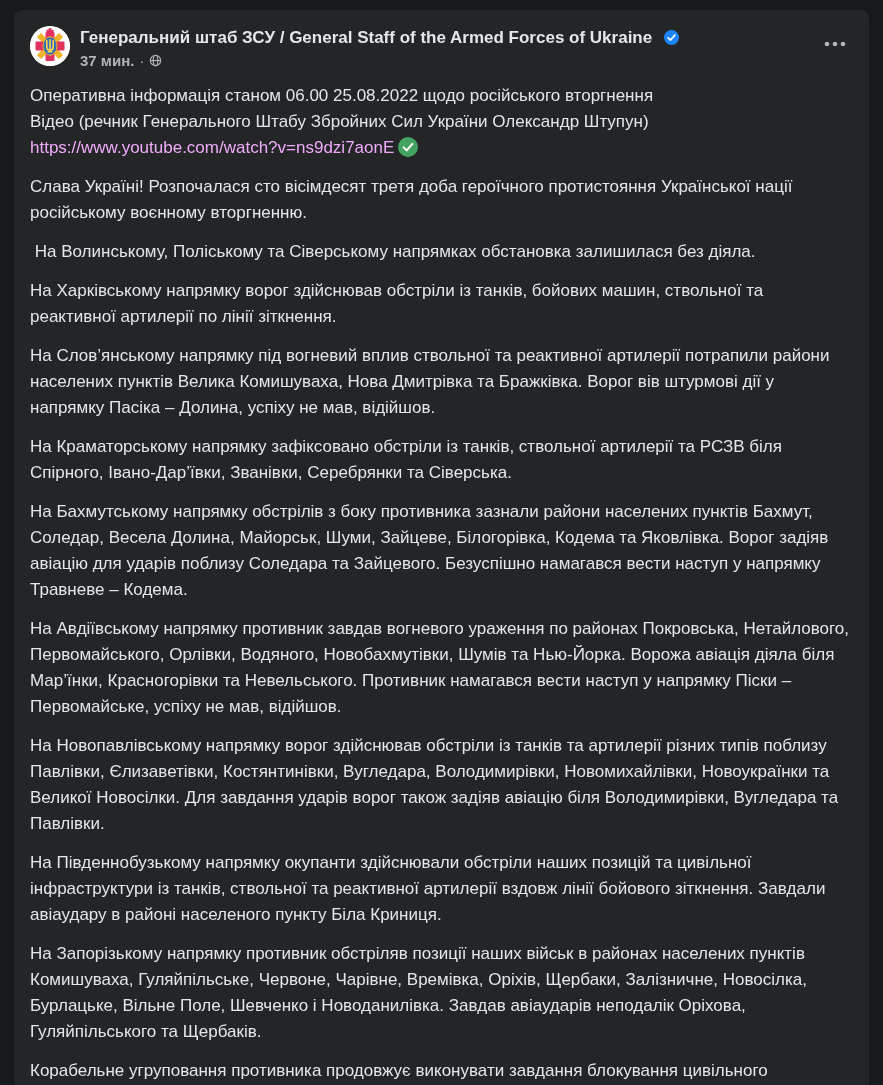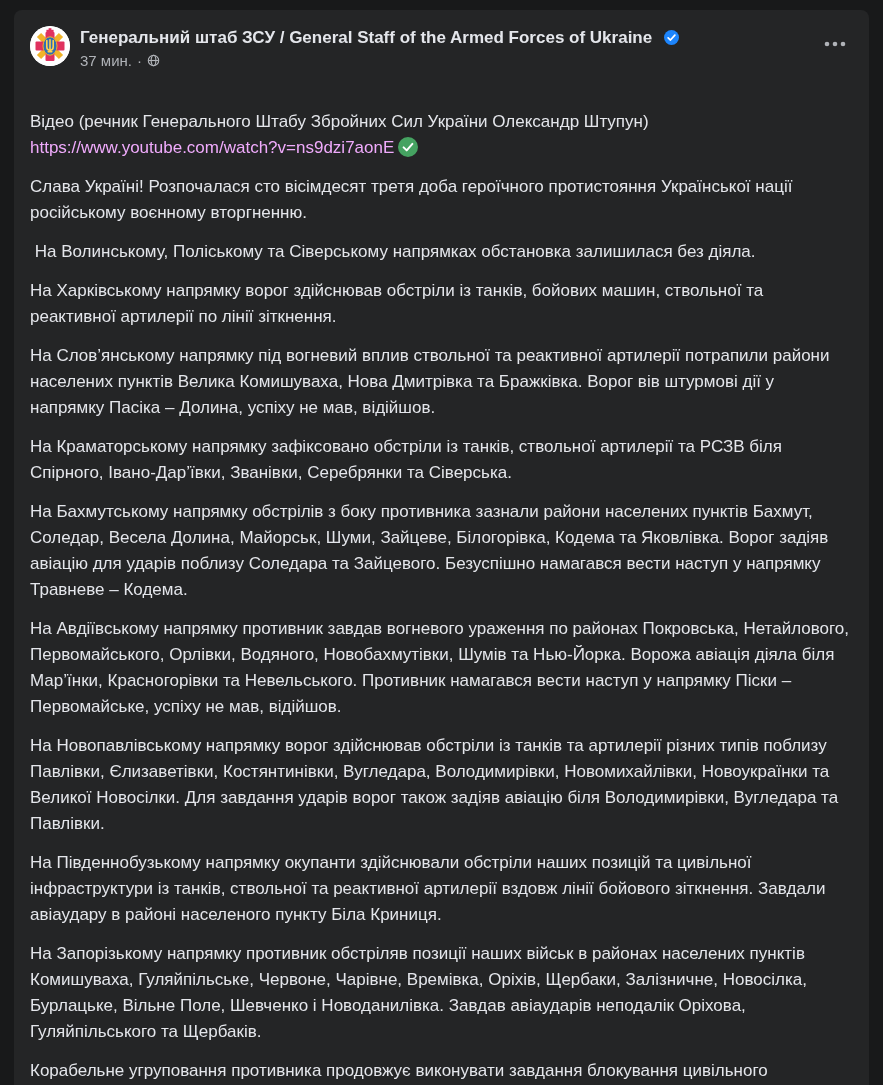--- a/index.html
+++ b/index.html
@@ -24,21 +24,21 @@
   }
   .hmeta { padding-top:1px; min-width:0; }
   .page-name {
     color:#e4e6eb; font-size:17px; font-weight:700; line-height:21px;
     display:flex; align-items:center; gap:12px; cursor:pointer; white-space:nowrap;
   }
   .time-row {
     color:#b0b3b8; font-size:15px; line-height:19px;
     display:flex; align-items:center; gap:5px; margin-top:3px;
   }
-  .time-link { cursor:pointer; }
+  .time-link { cursor:pointer;font-weight:bold; }
   .more-btn {
     position:absolute; right:0; top:4px;
     width:36px; height:28px; border:none; background:transparent;
     display:flex; align-items:center; justify-content:center;
     border-radius:6px; cursor:pointer;
   }
   .body { color:#e4e6eb; font-size:17px; line-height:26px; }
   .body p { margin:0 0 13px; white-space:pre-wrap; }
   .body p:last-child { margin-bottom:0; }
   a.post-link { color:#f0abfc; text-decoration:none; }
@@ -96,21 +96,21 @@
         <circle cx="3" cy="3" r="2.3" fill="#b0b3b8"></circle>
         <circle cx="11" cy="3" r="2.3" fill="#b0b3b8"></circle>
         <circle cx="19" cy="3" r="2.3" fill="#b0b3b8"></circle>
       </svg>
     </button>
 
   </div>
 
   <div class="body">
 
-    <p><br><span>Відео (речник Генерального Штабу Збройних Сил України Олександр Штупун)</span><br><a class="post-link" href="#">https://www.youtube.com/watch?v=ns9dzi7aonE</a><svg class="inline-icon" width="20" height="20" viewBox="0 0 20 20">
+    <p><span>Оперативна інформація станом 06.00 25.08.2022 щодо російського вторгнення</span><br><span>Відео (речник Генерального Штабу Збройних Сил України Олександр Штупун)</span><br><a class="post-link" href="#">https://www.youtube.com/watch?v=ns9dzi7aonE</a><svg class="inline-icon" width="20" height="20" viewBox="0 0 20 20">
           <circle cx="10" cy="10" r="10" fill="#45a361"></circle>
           <path d="M5.6 10.4 L8.7 13.4 L14.4 6.9" stroke="#ffffff" stroke-width="2" fill="none" stroke-linecap="round" stroke-linejoin="round"></path>
         </svg></p>
 
     <p>Слава Україні! Розпочалася сто вісімдесят третя доба героїчного протистояння Української нації російському воєнному вторгненню.</p>
     <p> На Волинському, Поліському та Сіверському напрямках обстановка залишилася без діяла.</p>
     <p>На Харківському напрямку ворог здійснював обстріли із танків, бойових машин, ствольної та реактивної артилерії по лінії зіткнення.</p>
     <p>На Слов’янському напрямку під вогневий вплив ствольної та реактивної артилерії потрапили райони населених пунктів Велика Комишуваха, Нова Дмитрівка та Бражківка. Ворог вів штурмові дії у напрямку Пасіка – Долина, успіху не мав, відійшов.</p>
     <p>На Краматорському напрямку зафіксовано обстріли із танків, ствольної артилерії та РСЗВ біля Спірного, Івано-Дар’ївки, Званівки, Серебрянки та Сіверська.</p>
     <p>На Бахмутському напрямку обстрілів з боку противника зазнали райони населених пунктів Бахмут, Соледар, Весела Долина, Майорськ, Шуми, Зайцеве, Білогорівка, Кодема та Яковлівка. Ворог задіяв авіацію для ударів поблизу Соледара та Зайцевого. Безуспішно намагався вести наступ у напрямку Травневе – Кодема.</p>

